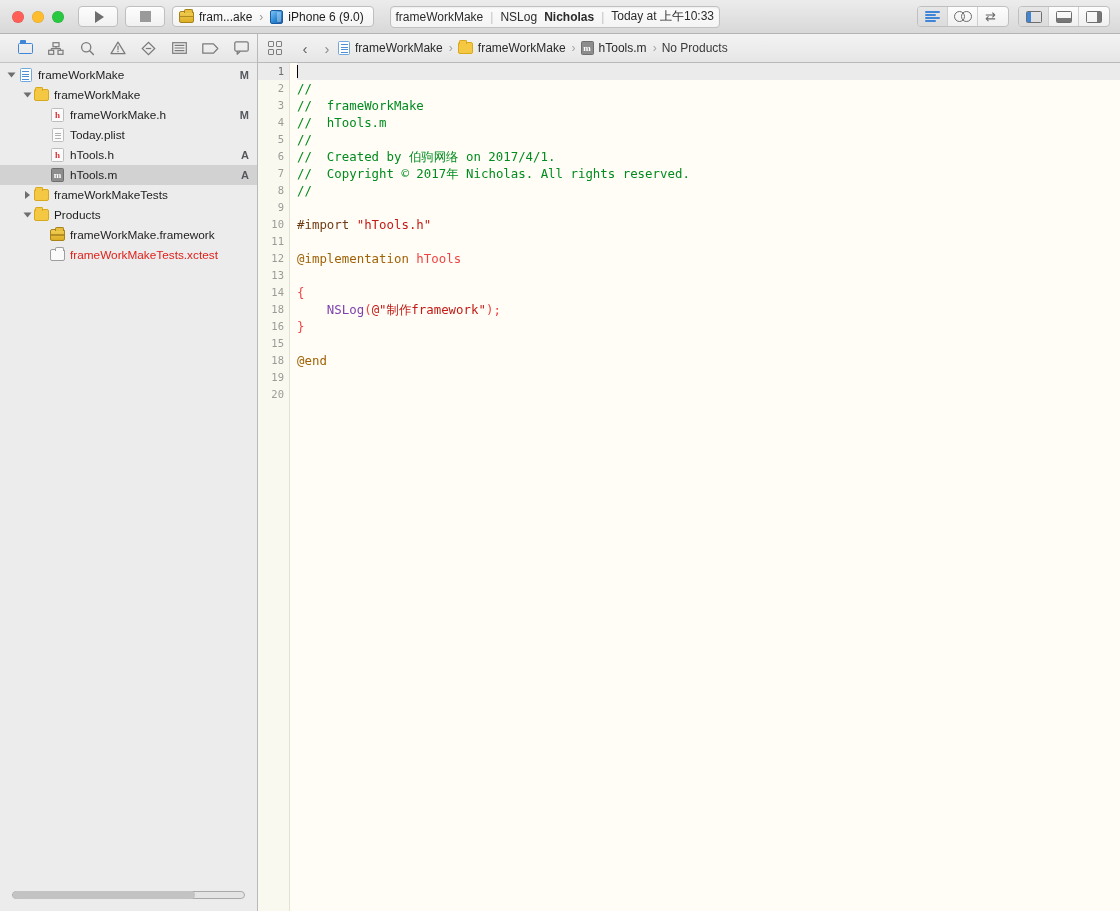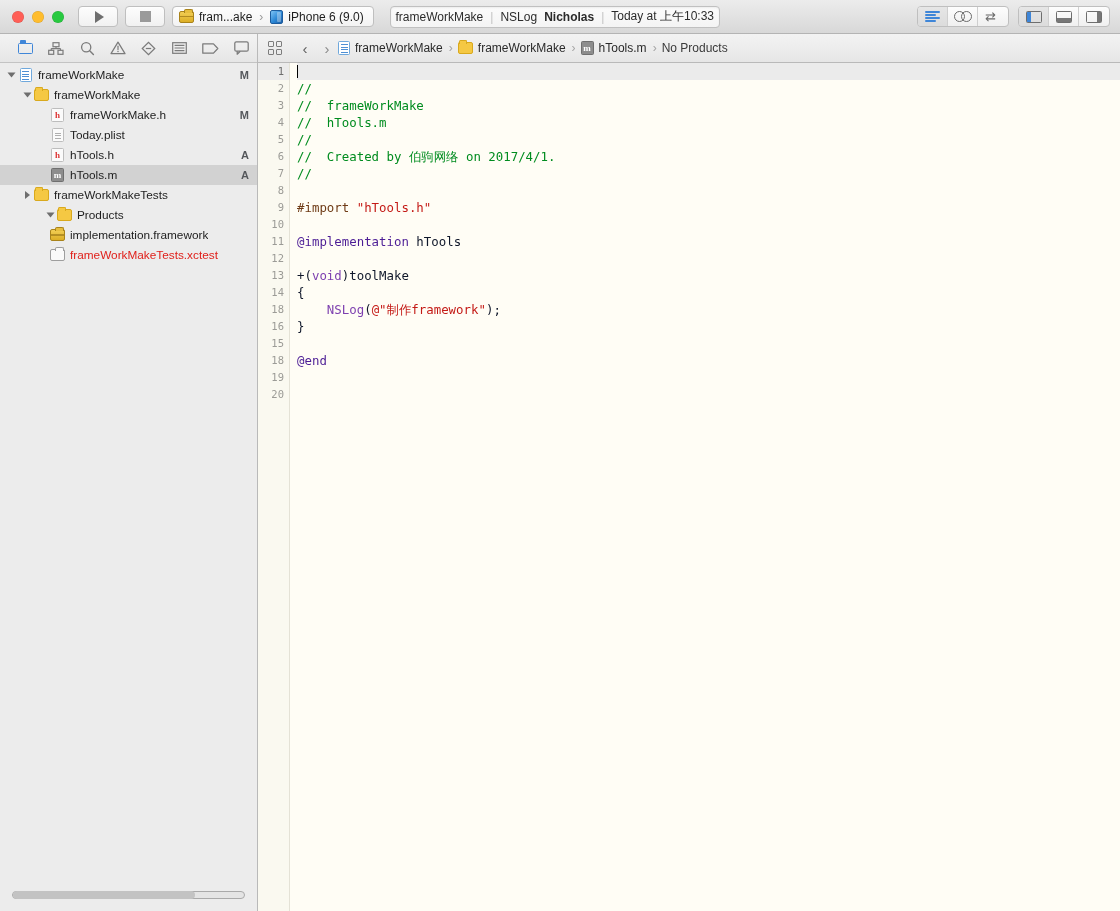--- a/index.html
+++ b/index.html
@@ -179,23 +179,23 @@
            text-align:right; padding-top:0px; }
   .gutter div{ height:17px; line-height:17px; font-size:10.5px; color:#9B9B96;
                font-family:"DejaVu Sans Mono", monospace; padding-right:5px;}
   .gutter div.cur{ background:#EBEBEB; color:#6E6E6E; }
   .code{ flex:1; padding-left:7px; font-family:"DejaVu Sans Mono", monospace; font-size:12.4px; }
   .code .ln{ height:17px; line-height:17px; white-space:pre; }
   .code .ln.cur{ background:#EBEBEB; }
   .cm  { color:#008C1F; }
   .pre { color:#6F3B16; }
   .str { color:#C41A16; }
-  .kw  { color:#4c1d95; }
+  .kw  { color:#a16207; }
   .kw2 { color:#7D3FAF; }
-  .pl  { color:#0f172a; }
+  .pl  { color:#ef4444; }
   .caret{ display:inline-block; width:1px; height:13px; background:#000; vertical-align:-2px;}
 </style>
 </head>
 <body>
 
 <div id="app">
 
   <div class="toolbar">
     <div class="traffic">
       <div class="tl red"></div>
@@ -367,35 +367,35 @@
           </div>
           <div class="row" style="padding-left: 22px;">
             <span class="tw">
               <i></i>
             </span>
             <span class="ico">
               <span class="f-folder"></span>
             </span>
             <span class="lbl">frameWorkMakeTests</span>
           </div>
-          <div class="row" style=" margin-left: 45px;">
+          <div class="row" style="padding-left: 22px;">
             <span class="tw open">
               <i></i>
             </span>
             <span class="ico">
               <span class="f-folder"></span>
             </span>
             <span class="lbl">Products</span>
           </div>
           <div class="row" style="padding-left: 38px;">
             <span class="tw"></span>
             <span class="ico">
               <span class="f-tool"></span>
             </span>
-            <span class="lbl">implementation.framework</span>
+            <span class="lbl">frameWorkMake.framework</span>
           </div>
           <div class="row" style="padding-left: 38px;">
             <span class="tw"></span>
             <span class="ico">
               <span class="f-xctest"></span>
             </span>
             <span class="lbl red-label">frameWorkMakeTests.xctest</span>
           </div>
         </div>
 
@@ -467,27 +467,27 @@
             <div>19</div>
             <div>20</div>
           </div>
         <div class="code" id="code">
             <div class="ln cur"><span class="pl"></span><span class="caret"></span></div>
             <div class="ln"><span class="cm">//</span></div>
             <div class="ln"><span class="cm">//  frameWorkMake</span></div>
             <div class="ln"><span class="cm">//  hTools.m</span></div>
             <div class="ln"><span class="cm">//</span></div>
             <div class="ln"><span class="cm">//  Created by 伯驹网络 on 2017/4/1.</span></div>
+            <div class="ln"><span class="cm">//  Copyright © 2017年 Nicholas. All rights reserved.</span></div>
             <div class="ln"><span class="cm">//</span></div>
             <div class="ln"><span class="pl"></span></div>
             <div class="ln"><span class="pre">#import </span><span class="str">"hTools.h"</span></div>
             <div class="ln"><span class="pl"></span></div>
             <div class="ln"><span class="kw">@implementation</span><span class="pl"> hTools</span></div>
             <div class="ln"><span class="pl"></span></div>
-            <div class="ln"><span class="pl">+(</span><span class="kw2">void</span><span class="pl">)toolMake</span></div>
             <div class="ln"><span class="pl">{</span></div>
             <div class="ln"><span class="pl">    </span><span class="kw2">NSLog</span><span class="pl">(</span><span class="str">@"制作framework"</span><span class="pl">);</span></div>
             <div class="ln"><span class="pl">}</span></div>
             <div class="ln"><span class="pl"></span></div>
             <div class="ln"><span class="kw">@end</span></div>
             <div class="ln"><span class="pl"></span></div>
           </div>
       </div>
     </div>
   </div>

